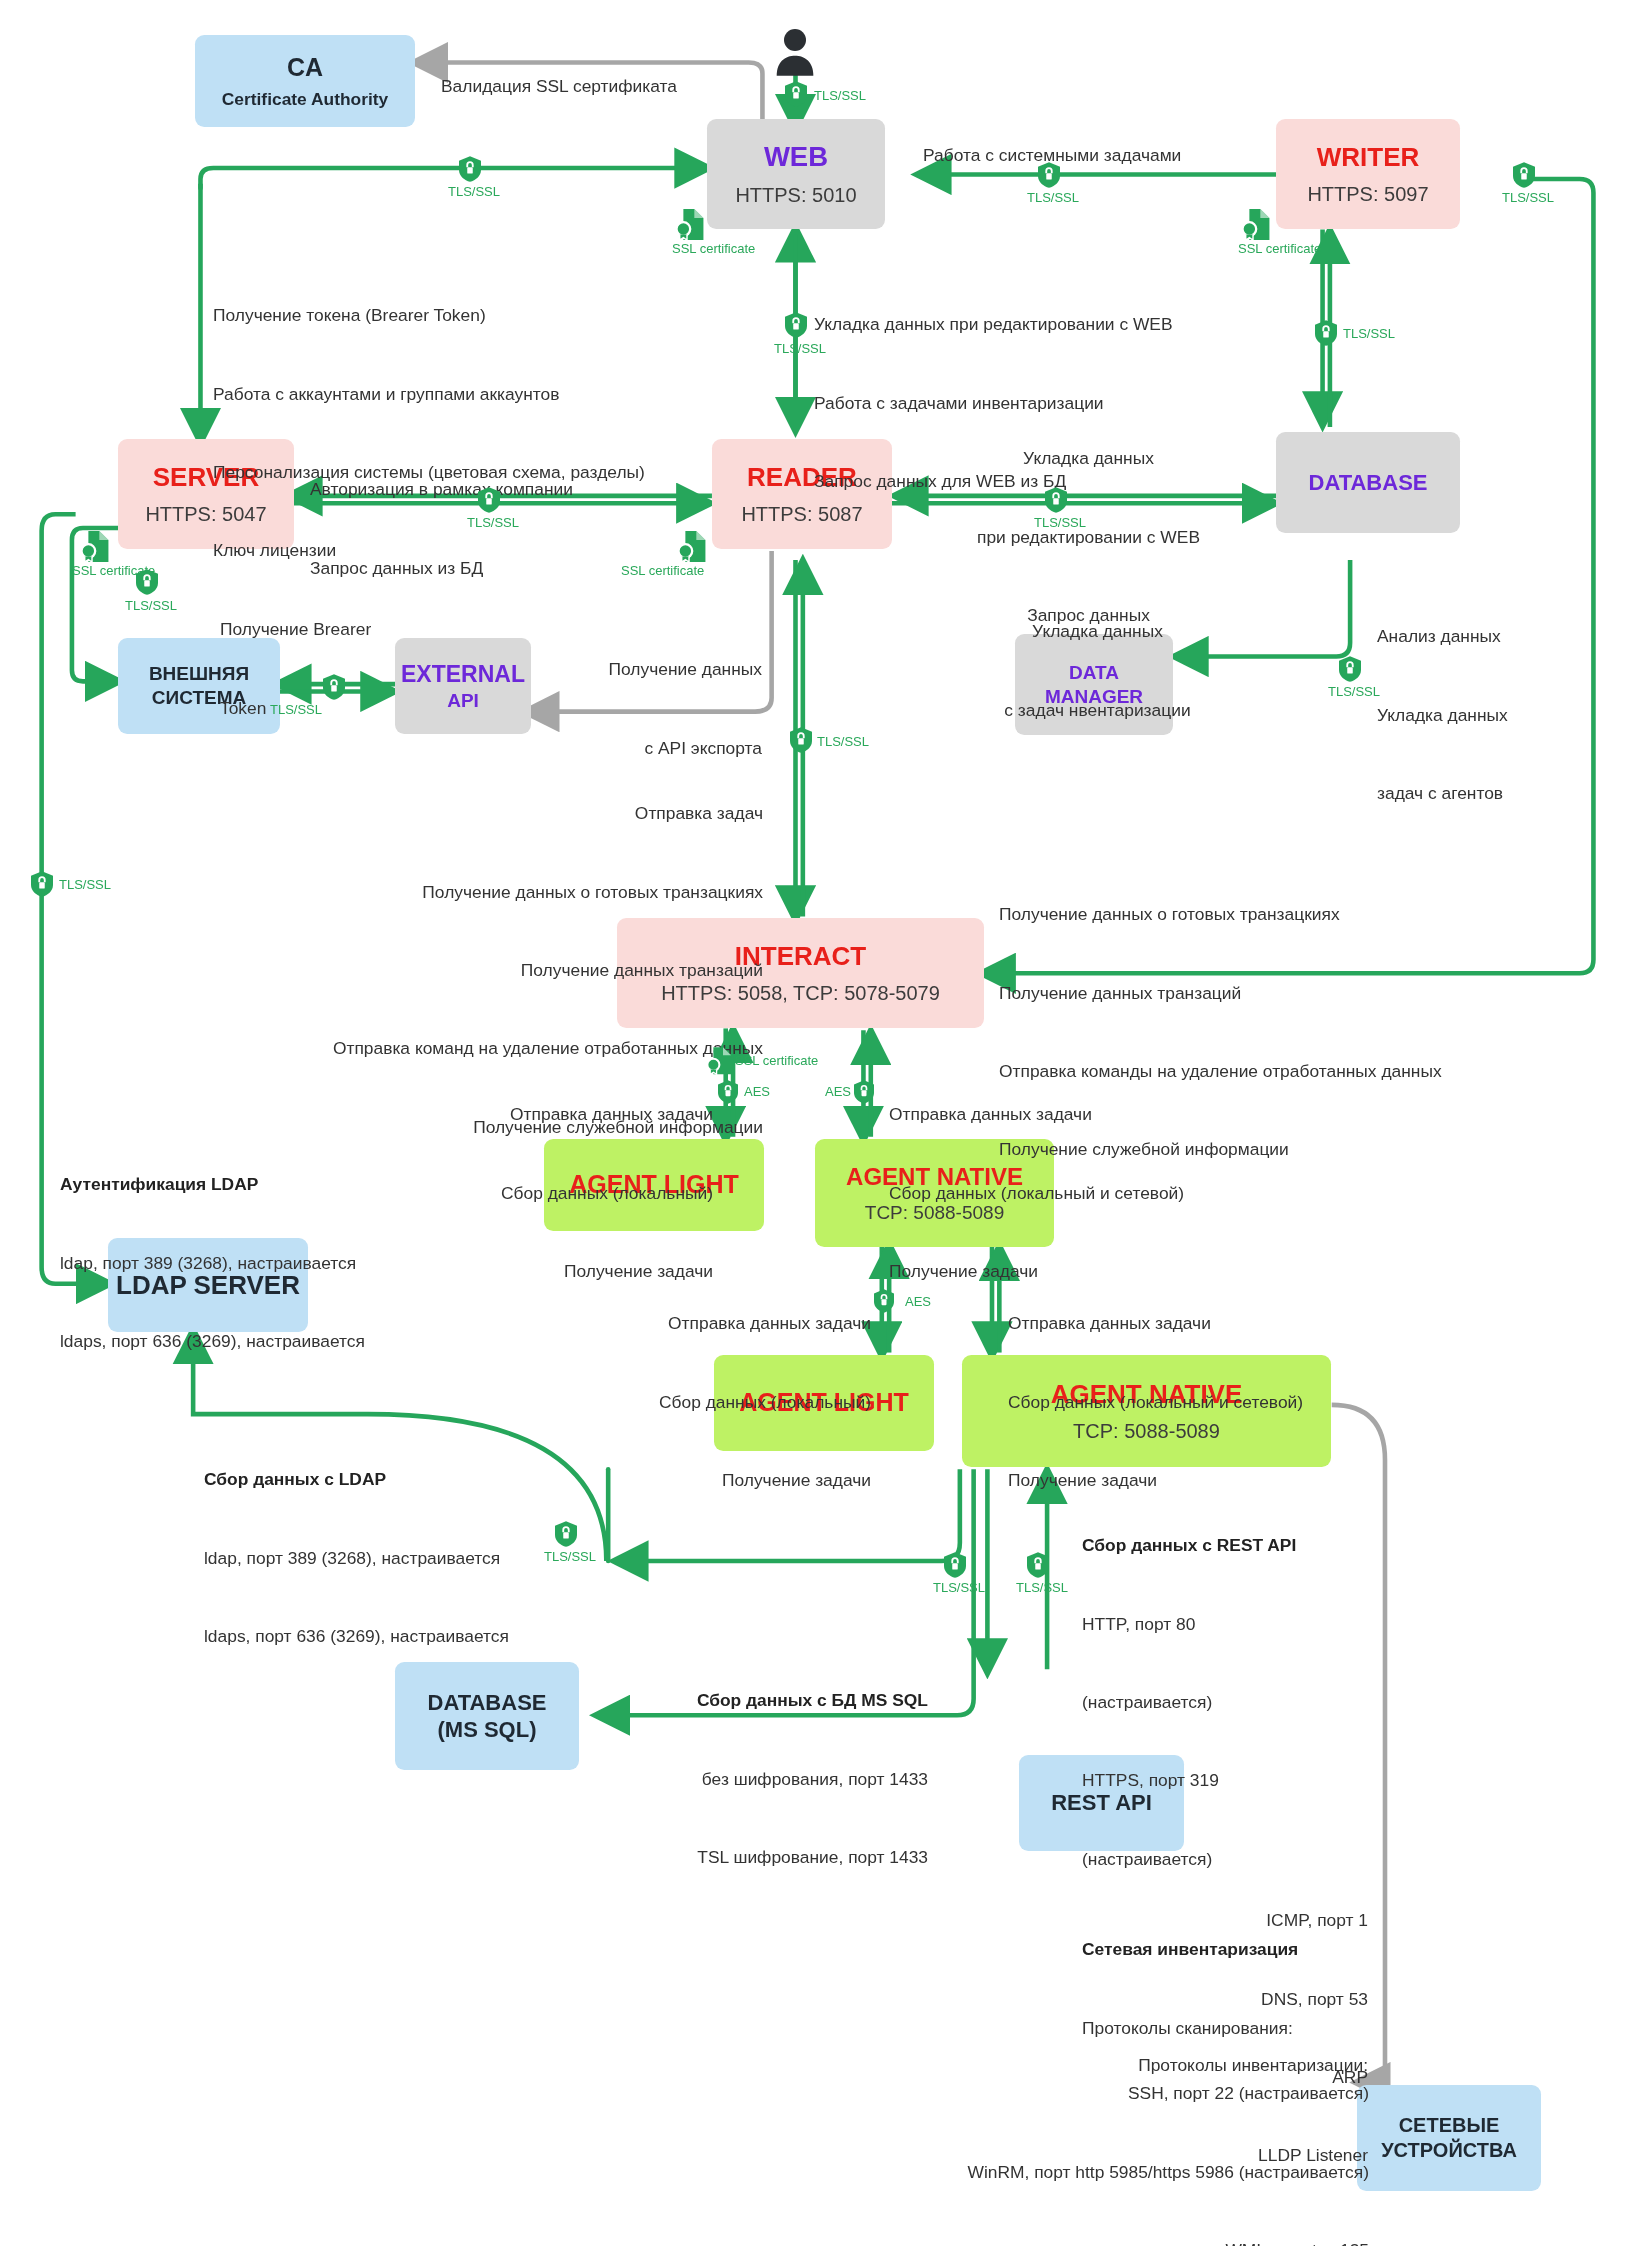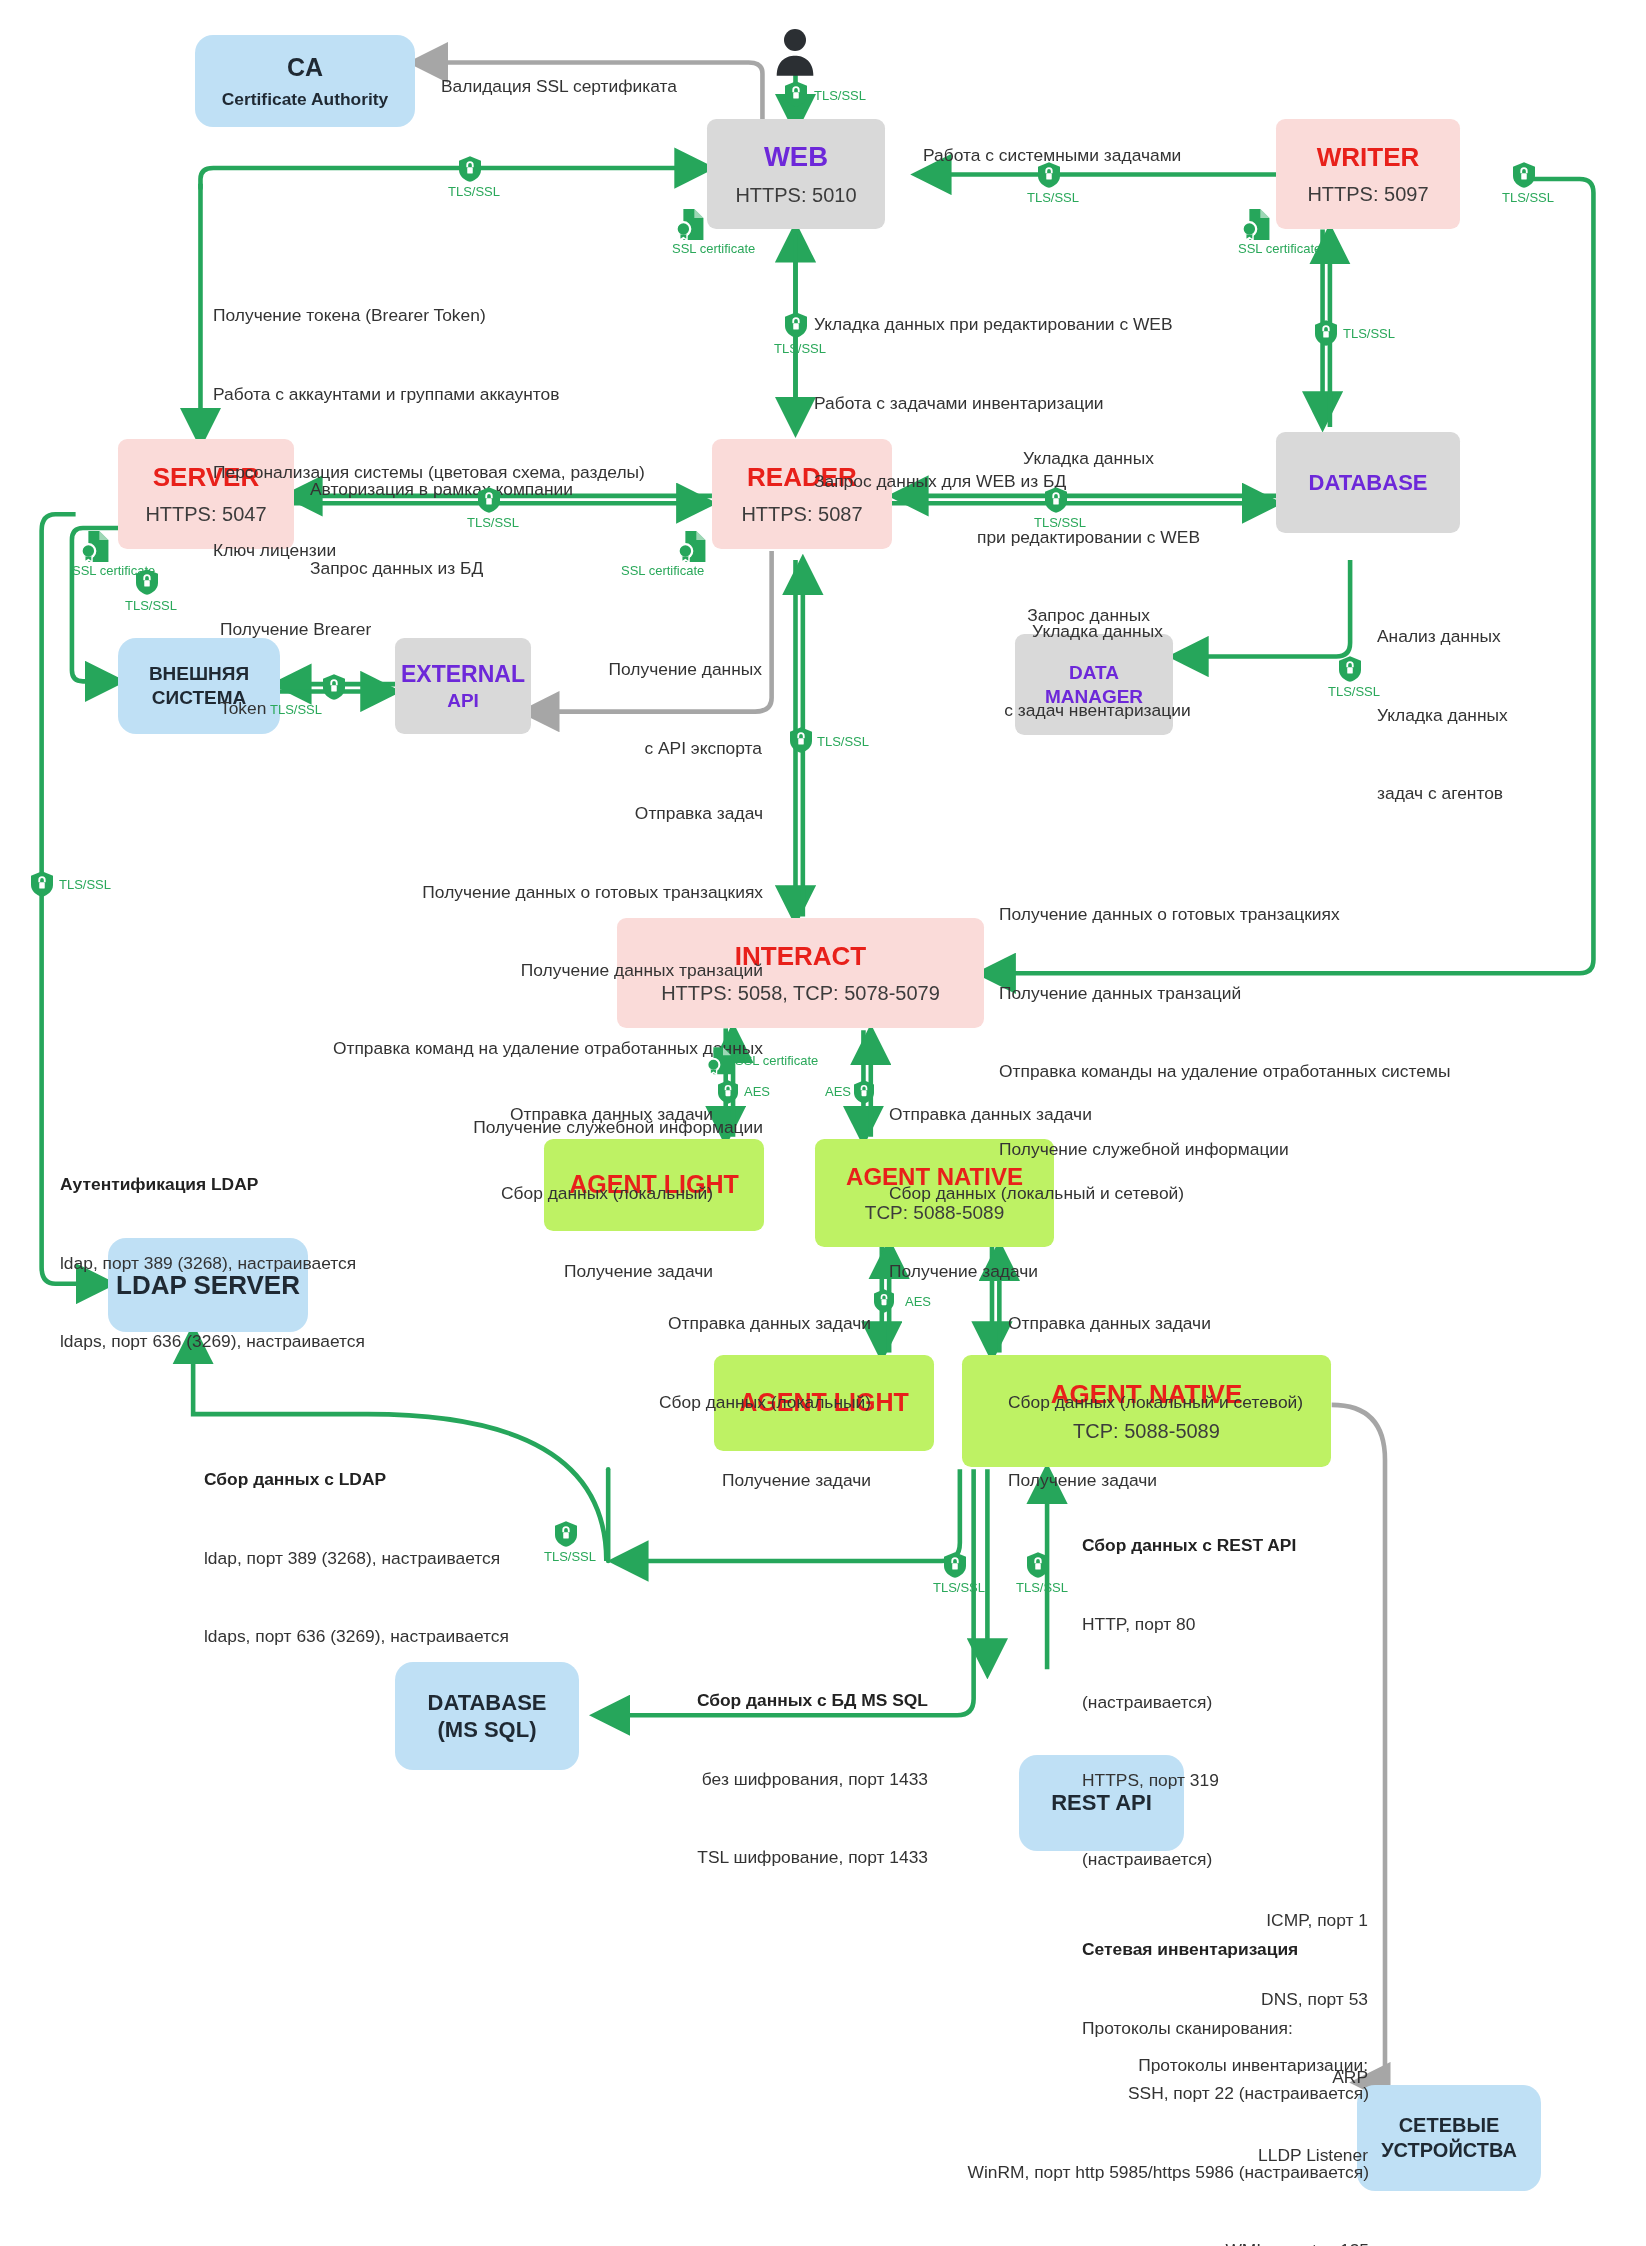--- a/index.html
+++ b/index.html
@@ -19,21 +19,21 @@
     border-radius:9.2px;
     display:flex; flex-direction:column;
     align-items:center; justify-content:center;
     text-align:center;
     line-height:1.25;
   }
   .node .t1 { font-weight:bold; }
   .node .t2 { font-weight:normal; }
 
   
-  .n-blue  { background:#bfe0f5;border-radius:18px; }
+  .n-blue  { background:#bfe0f5; }
   .n-blue .t1 { color:#1f2933; }
   .n-blue .t2 { color:#1f2933; }
   .n-grey  { background:#d9d9d9; }
   .n-grey .t1 { color:#6d28d9; }
   .n-grey .t2 { color:#3c3c3c; }
   .n-pink  { background:#fadbd9; }
   .n-pink .t1 { color:#e8201a; }
   .n-pink .t2 { color:#3c3c3c; }
   .n-pink-l { background:#bef264; }
   .n-pink-l .t1 { color:#e8201a; }
@@ -293,21 +293,21 @@
     <div>Отправка задач</div>
     <div>Получение данных о готовых транзацкиях</div>
     <div>Получение данных транзаций</div>
     <div>Отправка команд на удаление отработанных данных</div>
     <div>Получение служебной информации</div>
   </div>
 
   <div class="lbl" style="left:999px; top:849px;">
     <div>Получение данных о готовых транзацкиях</div>
     <div>Получение данных транзаций</div>
-    <div>Отправка команды на удаление отработанных системы</div>
+    <div>Отправка команды на удаление отработанных данных</div>
     <div>Получение служебной информации</div>
   </div>
 
   <div class="lbl r" style="left:439px; top:1049px; width:274px;">
     <div>Отправка данных задачи</div>
     <div>Сбор данных (локальный)</div>
     <div>Получение задачи</div>
   </div>
 
   <div class="lbl" style="left:889px; top:1049px;">

